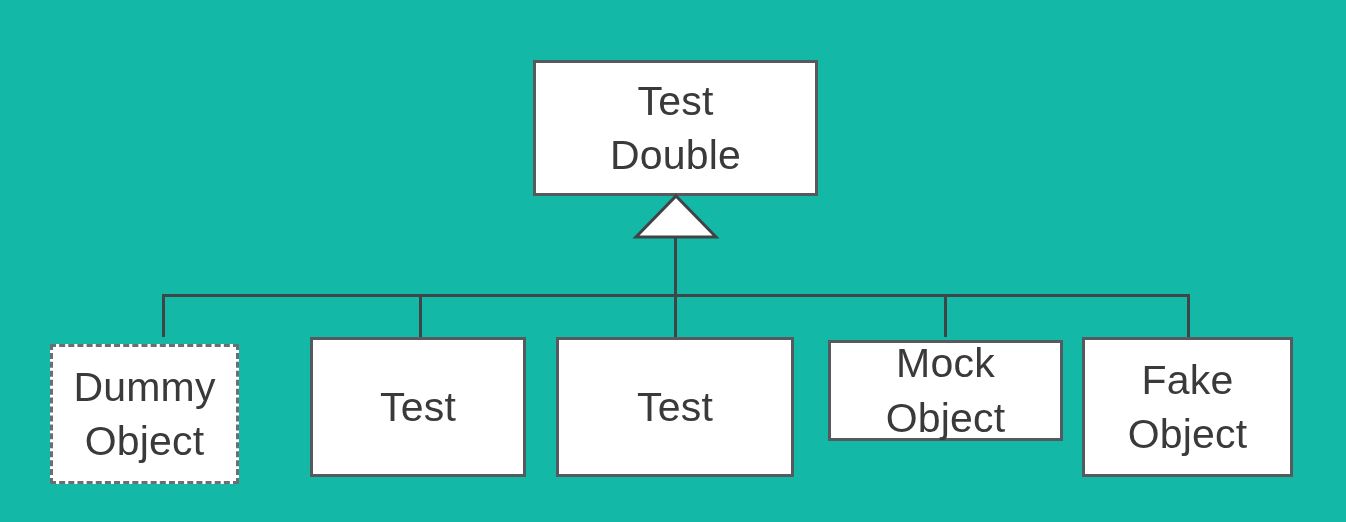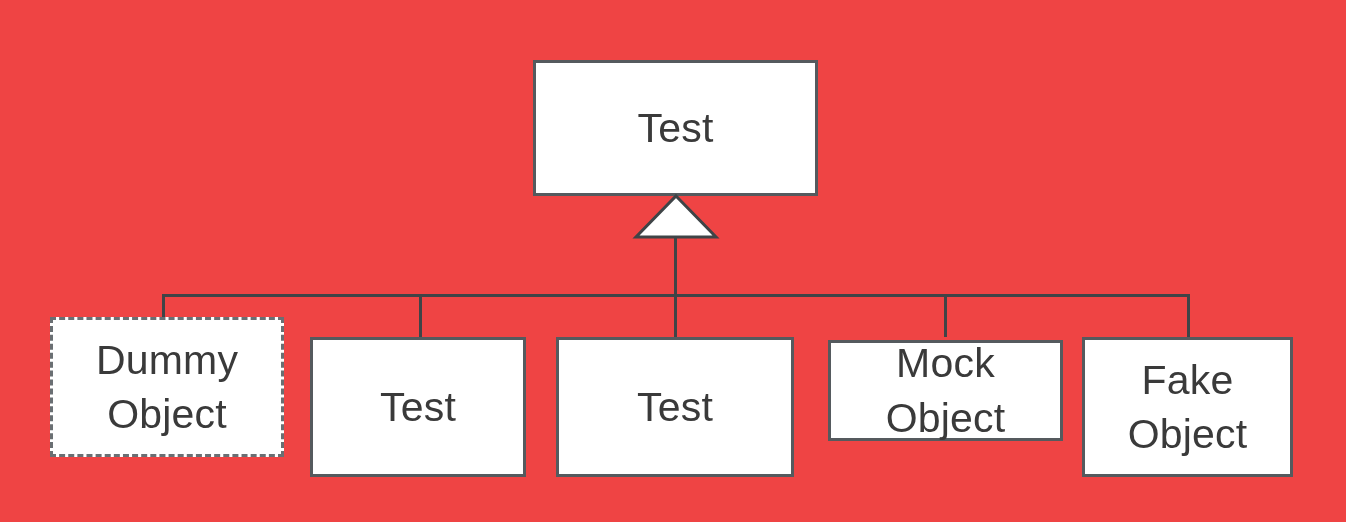--- a/index.html
+++ b/index.html
@@ -7,21 +7,21 @@
     padding: 0;
     background: #ffffff;
   }
   body {
     font-family: "Liberation Sans", sans-serif;
   }
   #diagram-canvas {
     position: relative;
     width: 1346px;
     height: 522px;
-    background: #ef4444;
+    background: #14b8a6;
     overflow: hidden;
   }
   .uml-box {
     position: absolute;
     box-sizing: border-box;
     background: #ffffff;
     display: flex;
     flex-direction: column;
     align-items: center;
     justify-content: center;
@@ -61,39 +61,40 @@
     stroke-linejoin: miter;
   }
 </style>
 </head>
 <body>
 
 <div id="diagram-canvas">
 
   <div class="uml-box solid" style="left:533px; top:60px; width:285px; height:136px;">
     <span class="box-line">Test</span>
+    <span class="box-line">Double</span>
   </div>
 
   <svg class="gen-triangle" style="left:633px; top:194px;" width="86" height="48" viewBox="0 0 86 48">
     <polygon points="43,2 83,43 3,43"></polygon>
   </svg>
 
   <div class="connector v" style="left:674px; top:236px; height:101px;"></div>
 
   <div class="connector h" style="left:162px; top:294px; width:1028px;"></div>
 
   <div class="connector v" style="left:162px; top:294px; height:43px;"></div>
 
   <div class="connector v" style="left:419px; top:294px; height:43px;"></div>
 
   <div class="connector v" style="left:944px; top:294px; height:43px;"></div>
 
   <div class="connector v" style="left:1187px; top:294px; height:43px;"></div>
 
-  <div class="uml-box dashed" style="left:50px; top:317px; width:234px; height:140px;">
+  <div class="uml-box dashed" style="left:50px; top:344px; width:189px; height:140px;">
     <span class="box-line">Dummy</span>
     <span class="box-line">Object</span>
   </div>
 
   <div class="uml-box solid" style="left:310px; top:337px; width:216px; height:140px;">
     <span class="box-line">Test</span>
   </div>
 
   <div class="uml-box solid" style="left:556px; top:337px; width:238px; height:140px;">
     <span class="box-line">Test</span>

